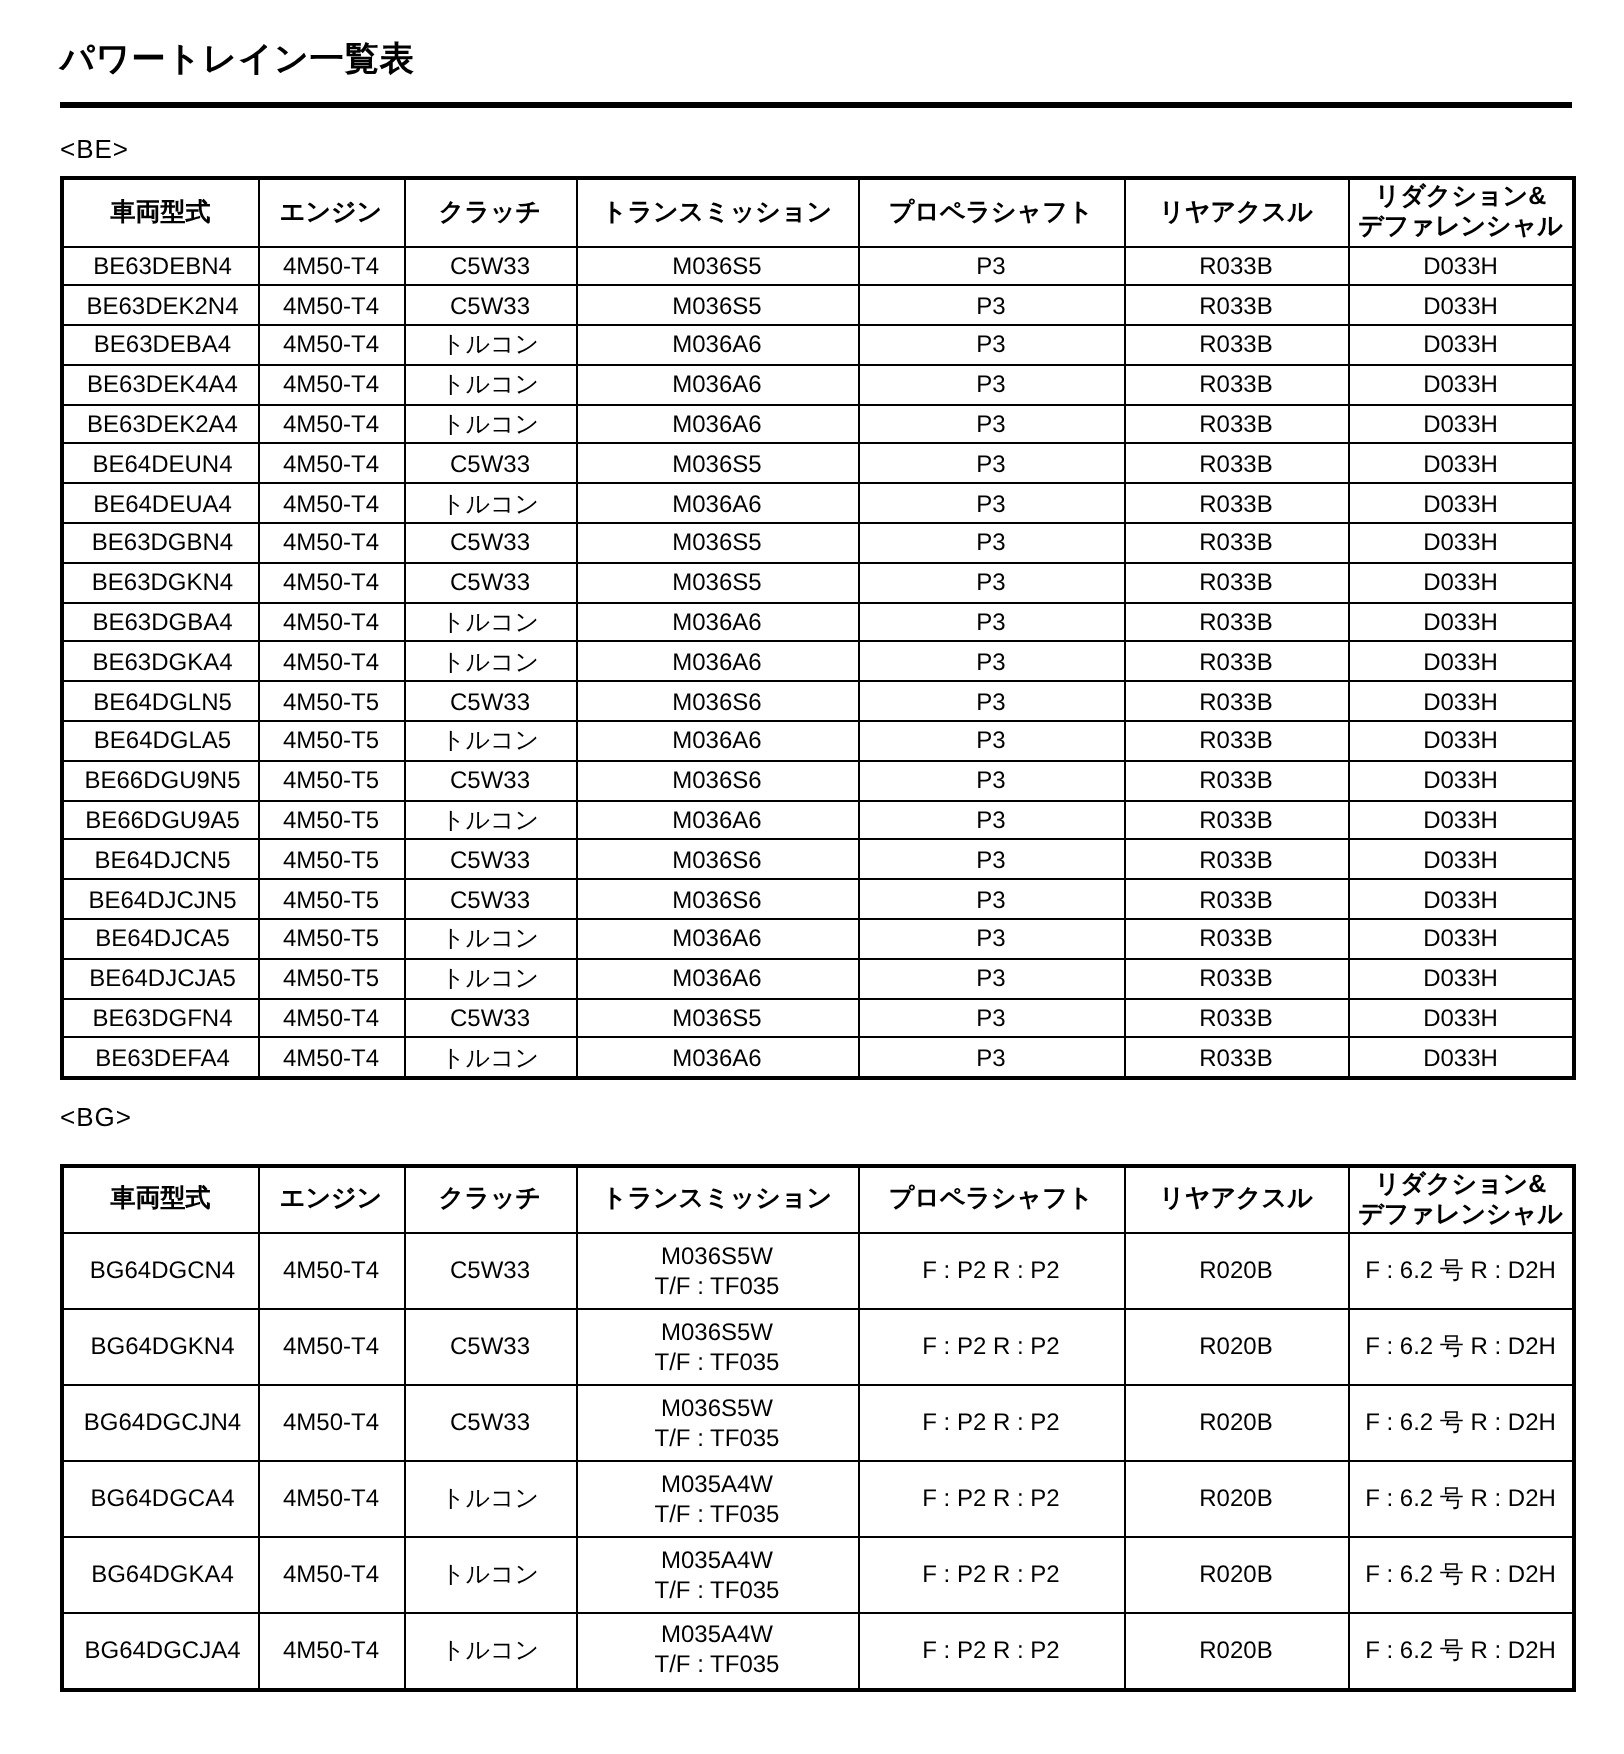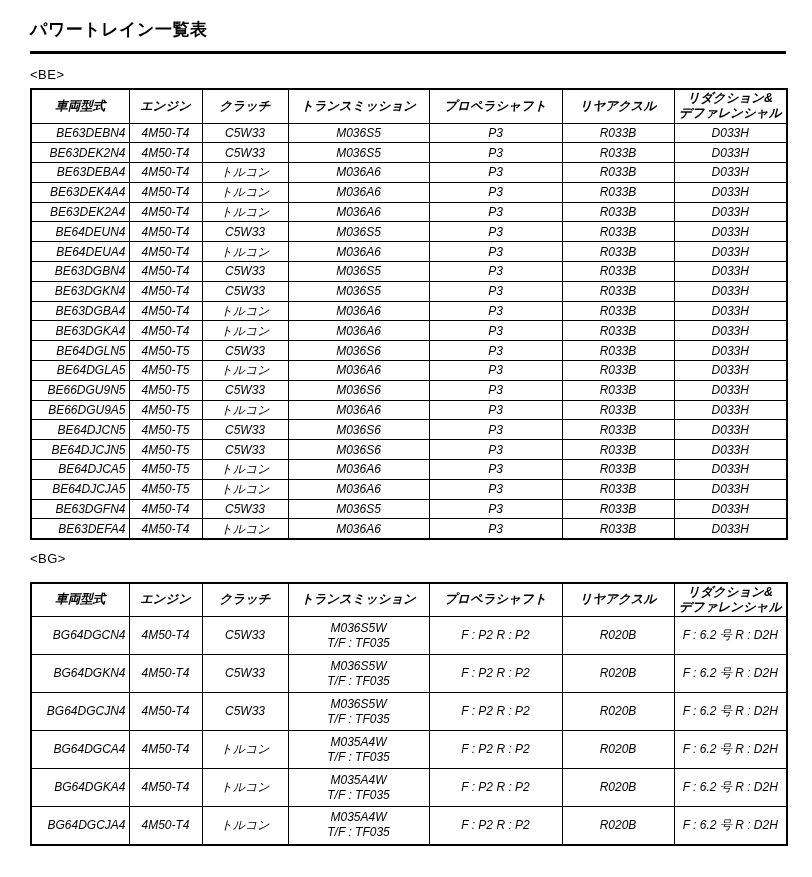--- a/index.html
+++ b/index.html
@@ -14,21 +14,20 @@
   .doc-title { font-size:17px; font-weight:bold; line-height:20px; letter-spacing:0.5px; }
   .title-rule { width:756px; height:3px; background:#000000; margin-top:11px; }
   .section { width:772px; }
   .section-label { font-size:13px; line-height:15px; margin-top:13px; margin-bottom:6px; letter-spacing:0.5px; }
   .section.bg .section-label { margin-top:11px; margin-bottom:16px; }
   table.powertrain {
     border-collapse:collapse;
     table-layout:fixed;
     width:756px;
     border:2px solid #000000;
-    font-style:italic;
   }
   table.powertrain th, table.powertrain td {
     border:1px solid #000000;
     text-align:center;
     vertical-align:middle;
     white-space:pre-line;
     overflow:hidden;
   }
   table.powertrain th {
     font-size:12.5px;
@@ -37,21 +36,21 @@
     line-height:15px;
     padding:1px 2px;
   }
   table.powertrain td {
     font-size:12px;
     line-height:14px;
     padding:0 3px;
   }
   table.powertrain.be td { height:19.8px; }
   table.powertrain.bg td { height:38px; line-height:15px; }
-  table.powertrain td.cell-model { text-align:right; padding-left:5px; }
+  table.powertrain td.cell-model { text-align:center; padding-left:5px; }
 </style>
 </head>
 <body>
 
 <div class="page">
   <h1 class="doc-title">パワートレイン一覧表</h1>
   <div class="title-rule"></div>
 
   <section class="section be">
     <div class="section-label">&lt;BE&gt;</div>

